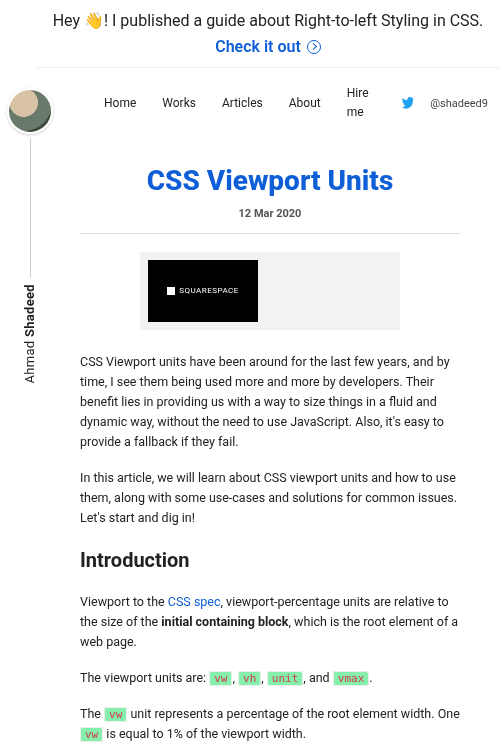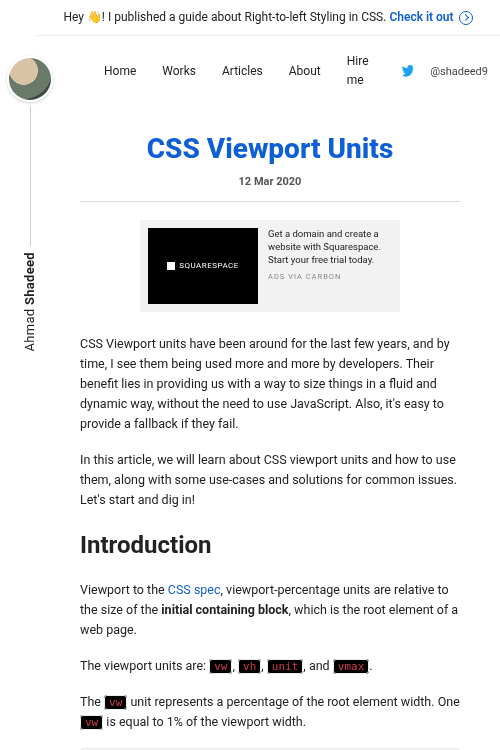--- a/index.html
+++ b/index.html
@@ -1,44 +1,44 @@
 <!DOCTYPE html>
 <html><head>
 <meta charset="utf-8">
 <style>
 * { margin: 0; padding: 0; box-sizing: border-box; }
 body { font-family: -apple-system, BlinkMacSystemFont, "Segoe UI", Roboto, sans-serif; color: #222; font-size: 13px; line-height: 1.6; }
-.banner { text-align: center; padding: 8px; font-size: 12px; border-bottom: 1px solid #eee; margin-left: 36px; }
+.banner { text-align: center; padding: 8px; font-size: 16px; border-bottom: 1px solid #eee; margin-left: 36px; }
 .banner a { color: #0d5ed7; text-decoration: none; font-weight: 600; }
 .banner-icon { display: inline-block; width: 14px; height: 14px; border: 1.5px solid #0d5ed7; border-radius: 50%; position: relative; vertical-align: middle; margin-left: 2px; }
 .banner-icon::after { content: ""; position: absolute; left: 3px; top: 3px; width: 4px; height: 4px; border-top: 1.5px solid #0d5ed7; border-right: 1.5px solid #0d5ed7; transform: rotate(45deg); }
 .page { position: relative; max-width: 500px; margin: 0 auto; }
 .sidebar { position: absolute; left: 0; top: 20px; width: 60px; display: flex; flex-direction: column; align-items: center; }
 .avatar { width: 46px; height: 46px; border-radius: 50%; background: radial-gradient(circle at 35% 30%, #d9c3a6 0 35%, #6a7a6a 36% 70%, #3e4a3e 71% 100%); border: 2px solid #fff; box-shadow: 0 1px 3px rgba(0,0,0,0.2); }
 .vline { width: 1px; height: 140px; background: #ccc; margin-top: 4px; }
 .author-rotate { writing-mode: vertical-rl; transform: rotate(180deg); font-size: 13px; margin-top: 6px; letter-spacing: 0.3px; }
 .author-rotate .last { font-weight: 700; }
 .nav { display: flex; gap: 26px; padding: 16px 12px 10px 104px; font-size: 12px; align-items: center; }
 .nav-item { color: #222; text-decoration: none; cursor: pointer; }
 .twitter { margin-left: auto; display: flex; align-items: center; gap: 16px; font-size: 11px; color: #444; }
 .twitter svg { width: 13px; height: 13px; fill: #1da1f2; }
 .main { padding: 8px 40px 20px 80px; }
 .title { color: #0d5ed7; font-size: 28px; font-weight: 800; text-align: center; margin-top: 18px; }
 .date { text-align: center; font-size: 11px; color: #555; margin-top: 2px; font-weight: bold; }
 .hr { border: none; border-top: 1px solid #ddd; margin: 10px 0 18px; }
 .ad { display: flex; gap: 10px; background: #f2f2f2; padding: 8px; width: 260px; margin: 0 auto 22px; }
-.ad-img { width: 110px; height: 76px; background: #000; color: #fff; display: flex; align-items: center; justify-content: center; font-size: 8px; letter-spacing: 0.5px; gap: 4px; }
+.ad-img { width: 110px; height: 62px; background: #000; color: #fff; display: flex; align-items: center; justify-content: center; font-size: 8px; letter-spacing: 0.5px; gap: 4px; }
 .ad-img .sq { width: 8px; height: 8px; background: #fff; display: inline-block; }
 .ad-text { font-size: 9.5px; line-height: 1.35; flex: 1; }
 .ad-via { font-size: 7.5px; letter-spacing: 1px; color: #888; margin-top: 6px; }
 p { margin: 16px 0; font-size: 12.5px; }
-h2 { font-size: 24px; font-weight: 700; margin: 16px 0 6px; }
+h2 { font-size: 20px; font-weight: 700; margin: 16px 0 6px; }
 h3 { font-size: 17px; font-weight: 500; margin: 12px 0 4px; color: #333; }
 a.inline { color: #0d5ed7; text-decoration: none; }
-code.il { background: #000000; border: 1px solid #eee; border-radius: 3px; padding: 0 4px; font-size: 11px; color: #d13b4a; font-family: Menlo, monospace; }
+code.il { background: #86efac; border: 1px solid #eee; border-radius: 3px; padding: 0 4px; font-size: 11px; color: #d13b4a; font-family: Menlo, monospace; }
 .figure { background: #fafafa; border: 1px solid #e6e6e6; border-radius: 4px; margin: 14px 0; padding: 8px 10px 16px; }
 .dots { display: flex; gap: 5px; margin-bottom: 6px; }
 .dot { width: 8px; height: 8px; border-radius: 50%; }
 .d-r { background: #ff5f56; } .d-y { background: #ffbd2e; } .d-g { background: #27c93f; }
 .fig-body { position: relative; border-top: 1px solid #e6e6e6; padding: 26px 10px 10px; }
 .pill { background: #ffd23f; border-radius: 10px; padding: 2px 12px; font-size: 11px; font-weight: 600; position: absolute; left: 50%; transform: translateX(-50%); }
 .pill-top { top: -2px; }
 </style>
 </head>
 <body>
@@ -74,24 +74,20 @@
   <div class="main">
     <h1 class="title">CSS Viewport Units</h1>
     <div class="date">12 Mar 2020</div>
     <hr class="hr">
 
     <div class="ad">
       <div class="ad-img">
           <span class="sq"></span>
           <span>SQUARESPACE</span>
         </div>
-      <div class="ad-text">
-        <div>Get a domain and create a website with Squarespace. Start your free trial today.</div>
-        <div class="ad-via">ADS VIA CARBON</div>
-      </div>
     </div>
 
     <p>CSS Viewport units have been around for the last few years, and by time, I see them being used more and more by developers. Their benefit lies in providing us with a way to size things in a fluid and dynamic way, without the need to use JavaScript. Also, it's easy to provide a fallback if they fail.</p>
     <p>In this article, we will learn about CSS viewport units and how to use them, along with some use-cases and solutions for common issues. Let's start and dig in!</p>
 
     <h2>Introduction</h2>
     <p>
       <span>Viewport to the </span><a href="#" class="inline">CSS spec</a><span>, viewport-percentage units are relative to the size of the </span><b>initial containing block</b><span>, which is the root element of a web page.</span>
     </p>
     <p>

